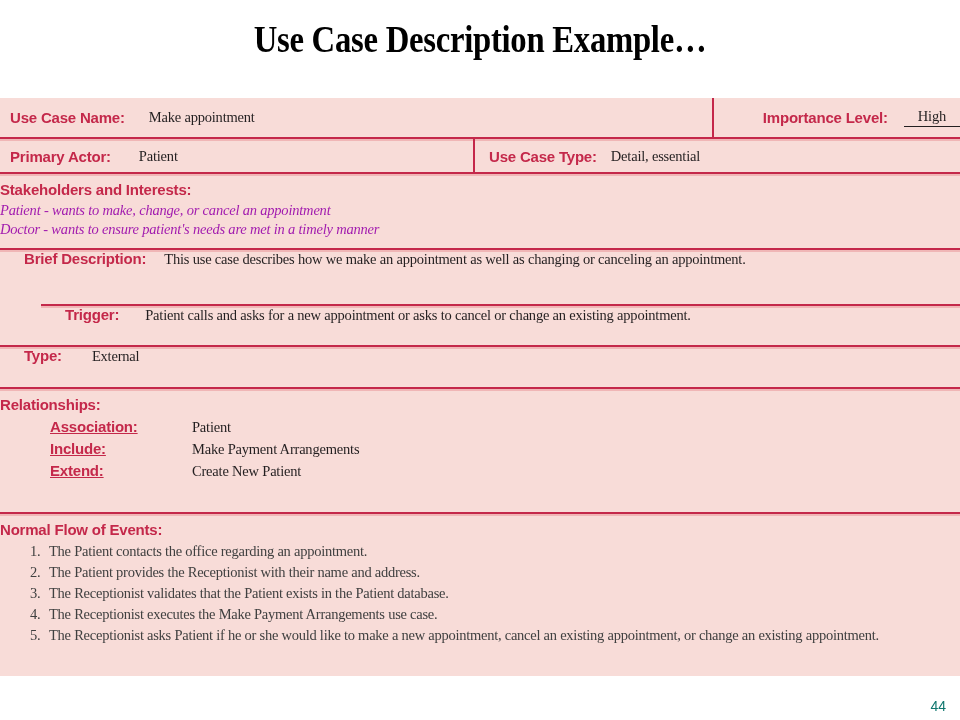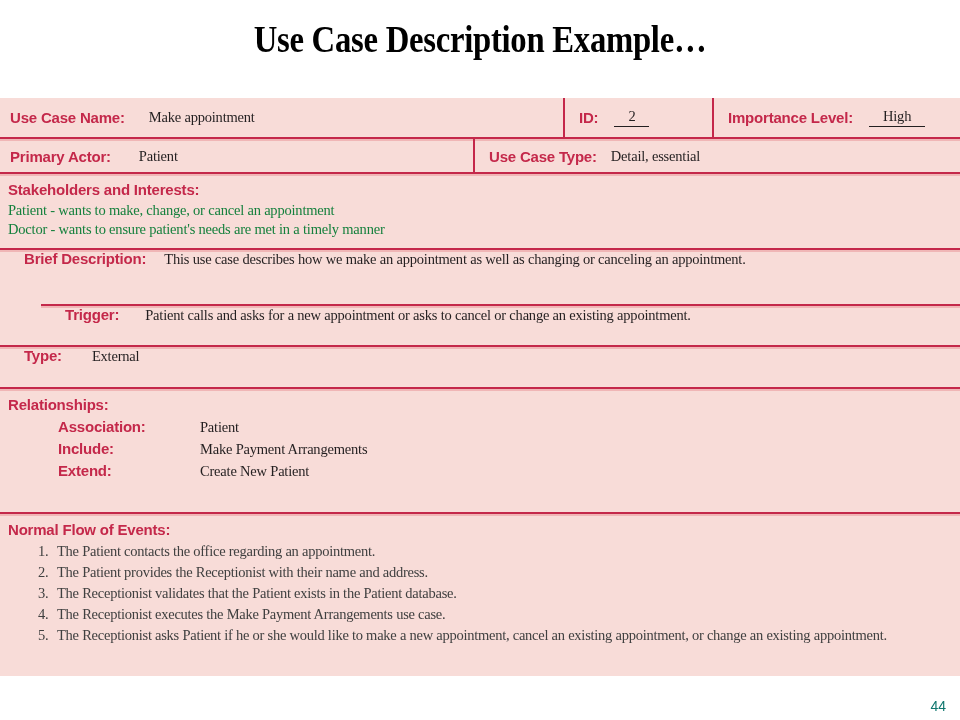--- a/index.html
+++ b/index.html
@@ -90,21 +90,21 @@
     height: 39px;
     display: flex;
     align-items: center;
     box-sizing: border-box;
     gap: 10px;
   }
   #cell-use-case-name { left: 0;   width: 563px; padding-left: 10px; }
   #cell-id            { left: 563px; width: 149px; padding-left: 14px;
                         border-left: 2px solid #c4284a; }
   #cell-importance    { left: 712px; width: 248px; padding-left: 14px;
-                        border-left: 2px solid #c4284a; }
+                        border-left: 2px solid #c4284a; justify-content: flex-end; }
 
   #cell-use-case-name .val { margin-left: 14px; }
   .underlined-value {
     border-bottom: 1.5px solid #231f20;
     padding: 0 14px 1px 14px;
     margin-left: 6px;
     display: inline-block;
     line-height: 17px;
   }
 
@@ -119,31 +119,32 @@
     box-sizing: border-box;
   }
   #cell-primary-actor { left: 0;    width: 473px; padding-left: 10px; }
   #cell-use-case-type { left: 473px; width: 487px; padding-left: 14px;
                         border-left: 2px solid #c4284a; }
   #cell-primary-actor .val { margin-left: 28px; }
   #cell-use-case-type .val { margin-left: 14px; }
 
   
   .uc-block {
-    padding: 7px 10px 8px 8px;
+    padding: 7px 10px 8px 0;
   }
   .uc-block .block-head {
     margin-bottom: 3px;
   }
   .uc-block .block-line {
-    color: #15803d;
+    color: #a21caf;
     font-family: "Liberation Serif", "DejaVu Serif", serif;
     font-size: 14.5px;
     line-height: 19px;
     letter-spacing: -0.2px;
+    font-style: italic;
   }
 
   #row-stakeholders { height: 76px; }
   #row-brief        { height: 56px; }
   #row-trigger      { height: 41px; margin-left: 41px; }
   #row-type         { height: 42px; }
   #row-relationships{ height: 125px; }
   #row-normal-flow  { height: 163px; }
 
   
@@ -167,20 +168,21 @@
     line-height: 22px;
   }
   #row-relationships .rel-label {
     flex: 0 0 142px;
     margin-left: 50px;
     color: #c4284a;
     font-family: "Liberation Sans", "DejaVu Sans", sans-serif;
     font-weight: bold;
     font-size: 15px;
     letter-spacing: -0.2px;
+    text-decoration: underline;
   }
   #row-relationships .rel-value {
     color: #231f20;
     font-family: "Liberation Serif", "DejaVu Serif", serif;
     font-size: 14.5px;
     letter-spacing: -0.2px;
   }
 
   
   #row-normal-flow ol {
@@ -219,24 +221,20 @@
 <body>
 
 <div id="slide-title">Use Case Description Example…</div>
 
 <div id="use-case-table">
 
   <div class="uc-row" id="row-identity">
     <div class="cell" id="cell-use-case-name">
       <span class="lbl">Use Case Name:</span>
       <span class="val">Make appointment</span>
-    </div>
-    <div class="cell" id="cell-id">
-      <span class="lbl">ID:</span>
-      <span class="val underlined-value">2</span>
     </div>
     <div class="cell" id="cell-importance">
       <span class="lbl">Importance Level:</span>
       <span class="val underlined-value">High</span>
     </div>
   </div>
 
   <div class="uc-row" id="row-actor">
     <div class="cell" id="cell-primary-actor">
       <span class="lbl">Primary Actor:</span>

